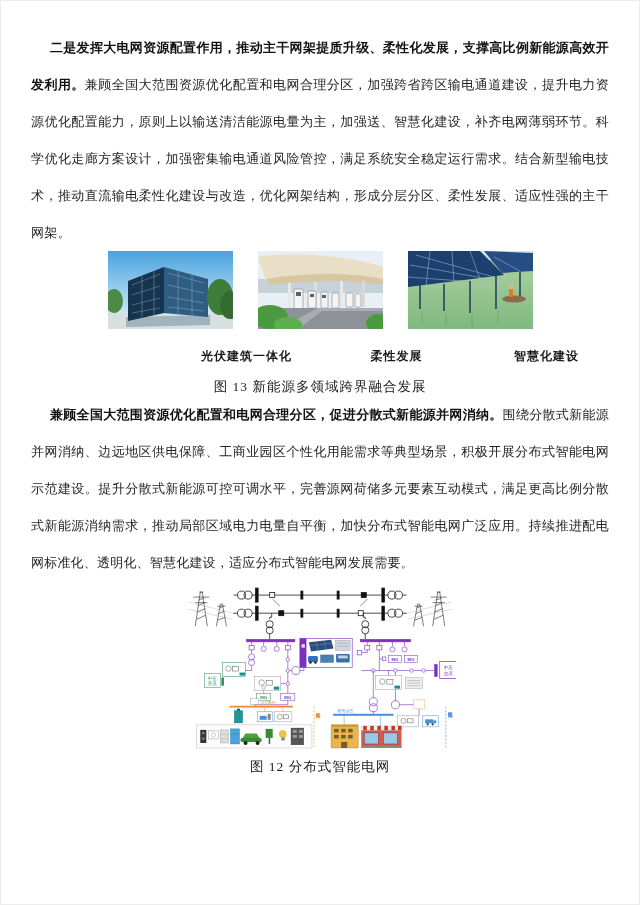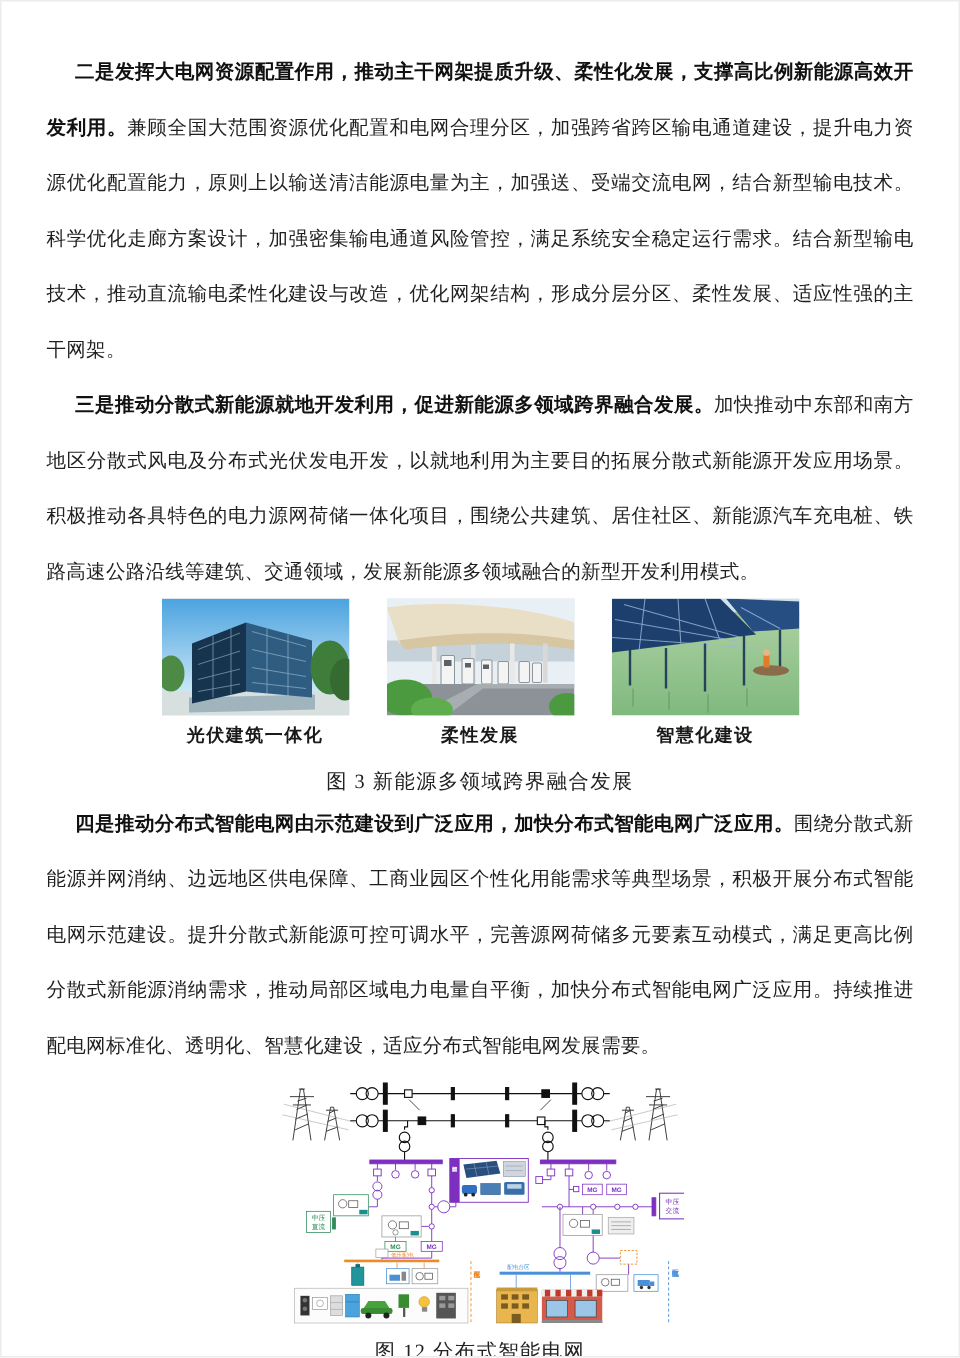--- a/index.html
+++ b/index.html
@@ -13,44 +13,43 @@
   p.body-para{
     margin:0;font-size:13px;line-height:37px;letter-spacing:.2px;
     text-align:justify;text-indent:19px;
   }
   p.body-para .lead{font-weight:700;color:#111;}
   .photos-row{
     display:flex;justify-content:center;gap:25px;margin-top:0;
   }
   .photo{width:125px;height:78px;overflow:hidden;background:#dfe7ee;}
   .photo svg{display:block;}
-  .photo-labels{display:flex;justify-content:center;gap:25px;margin-top:5px;}
+  .photo-labels{display:flex;justify-content:flex-end;gap:25px;margin-top:19px;}
   .photo-label{
     width:125px;text-align:center;
     font-family:"Liberation Sans","DejaVu Sans",sans-serif;
     font-size:12px;font-weight:700;color:#1a1a1a;letter-spacing:1px;
   }
   .fig-caption{
     text-align:center;font-size:13.5px;color:#222;letter-spacing:1px;
     margin-top:13px;height:18px;line-height:18px;
   }
   .p3{margin-top:5px;}
   .diagram-wrap{display:flex;justify-content:center;margin-top:1px;}
   .fig-caption2{margin-top:9px;}
   text{font-family:"Liberation Sans","DejaVu Sans",sans-serif;}
   .vtext{writing-mode:vertical-rl;text-orientation:upright;}
 </style>
 </head>
 <body>
 
 <div class="content">
 
-  <p class="body-para"><span class="lead">二是发挥大电网资源配置作用，推动主干网架提质升级、柔性化发展，支撑高比例新能源高效开发利用。</span><span>兼顾全国大范围资源优化配置和电网合理分区，加强跨省跨区输电通道建设，提升电力资源优化配置能力，原则上以输送清洁能源电量为主，加强送、受端交流电网，结合新型输电技术。科学优化走廊方案设计，加强密集输电通道风险管控，满足系统安全稳定运行需求。结合新型输电技术，推动直流输电柔性化建设与改造，优化网架结构，形成分层分区、柔性发展、适应性强的主干网架。</span></p>
-
-  <p class="body-para"><span class="lead">三是推动分散式新能源就地开发利用，促进新能源多领域跨界融合发展。</span><span>加快推动中东部和南方地区分散式风电及分布式光伏发电开发，以就地利用为主要目的拓展分散式新能源开发应用场景。积极推动各具特色的电力源网荷储一体化项目，围绕公共建筑、居住社区、新能源汽车充电桩、铁路高速公路沿线等建筑、交通领域，发展新能源多领域融合的新型开发利用模式。</span></p>
+  <p class="body-para"><span class="lead">二是发挥大电网资源配置作用，推动主干网架提质升级、柔性化发展，支撑高比例新能源高效开发利用。</span><span>兼顾全国大范围资源优化配置和电网合理分区，加强跨省跨区输电通道建设，提升电力资源优化配置能力，原则上以输送清洁能源电量为主，加强送、智慧化建设，补齐电网薄弱环节。科学优化走廊方案设计，加强密集输电通道风险管控，满足系统安全稳定运行需求。结合新型输电技术，推动直流输电柔性化建设与改造，优化网架结构，形成分层分区、柔性发展、适应性强的主干网架。</span></p>
+
 
   <div class="photos-row">
 
     <div class="photo">
       <svg width="125" height="78" viewBox="0 0 125 78">
         <defs>
           <linearGradient id="sky1" x1="0" y1="0" x2="0" y2="1">
             <stop offset="0" stop-color="#4aa3e0"></stop>
               <stop offset="1" stop-color="#cfe9f7"></stop>
           </linearGradient>
@@ -152,23 +151,23 @@
       </svg>
     </div>
   </div>
 
   <div class="photo-labels">
     <div class="photo-label">光伏建筑一体化</div>
     <div class="photo-label">柔性发展</div>
     <div class="photo-label">智慧化建设</div>
   </div>
 
-  <div class="fig-caption">图 3 新能源多领域跨界融合发展</div>
-
-  <p class="body-para p3"><span class="lead">四是推动分布式智能电网由示范建设到广泛应用，加快分布式智能电网广泛应用。</span><span>围绕分散式新能源并网消纳、边远地区供电保障、工商业园区个性化用能需求等典型场景，积极开展分布式智能电网示范建设。提升分散式新能源可控可调水平，完善源网荷储多元要素互动模式，满足更高比例分散式新能源消纳需求，推动局部区域电力电量自平衡，加快分布式智能电网广泛应用。持续推进配电网标准化、透明化、智慧化建设，适应分布式智能电网发展需要。</span></p>
+  <div class="fig-caption">图 13 新能源多领域跨界融合发展</div>
+
+  <p class="body-para p3"><span class="lead">兼顾全国大范围资源优化配置和电网合理分区，促进分散式新能源并网消纳。</span><span>围绕分散式新能源并网消纳、边远地区供电保障、工商业园区个性化用能需求等典型场景，积极开展分布式智能电网示范建设。提升分散式新能源可控可调水平，完善源网荷储多元要素互动模式，满足更高比例分散式新能源消纳需求，推动局部区域电力电量自平衡，加快分布式智能电网广泛应用。持续推进配电网标准化、透明化、智慧化建设，适应分布式智能电网发展需要。</span></p>
 
   <div class="diagram-wrap">
     <svg width="272" height="167" viewBox="0 0 540 332">
 
       <g stroke="#3c3c3c" stroke-width="1.3" fill="none">
         <path d="M22,88 L32,20 L36,20 L46,88"></path>
         <path d="M25,74 L43,66 M25,60 L42,53 M27,47 L41,41 M28,36 L40,32"></path>
         <path d="M18,30 L50,30 M22,41 L46,41 M30,20 L38,20"></path>
         <path d="M64,88 L72,44 L76,44 L84,88"></path>
         <path d="M66,76 L82,70 M68,63 L80,58 M70,52 L78,48 M66,48 L82,48"></path>

